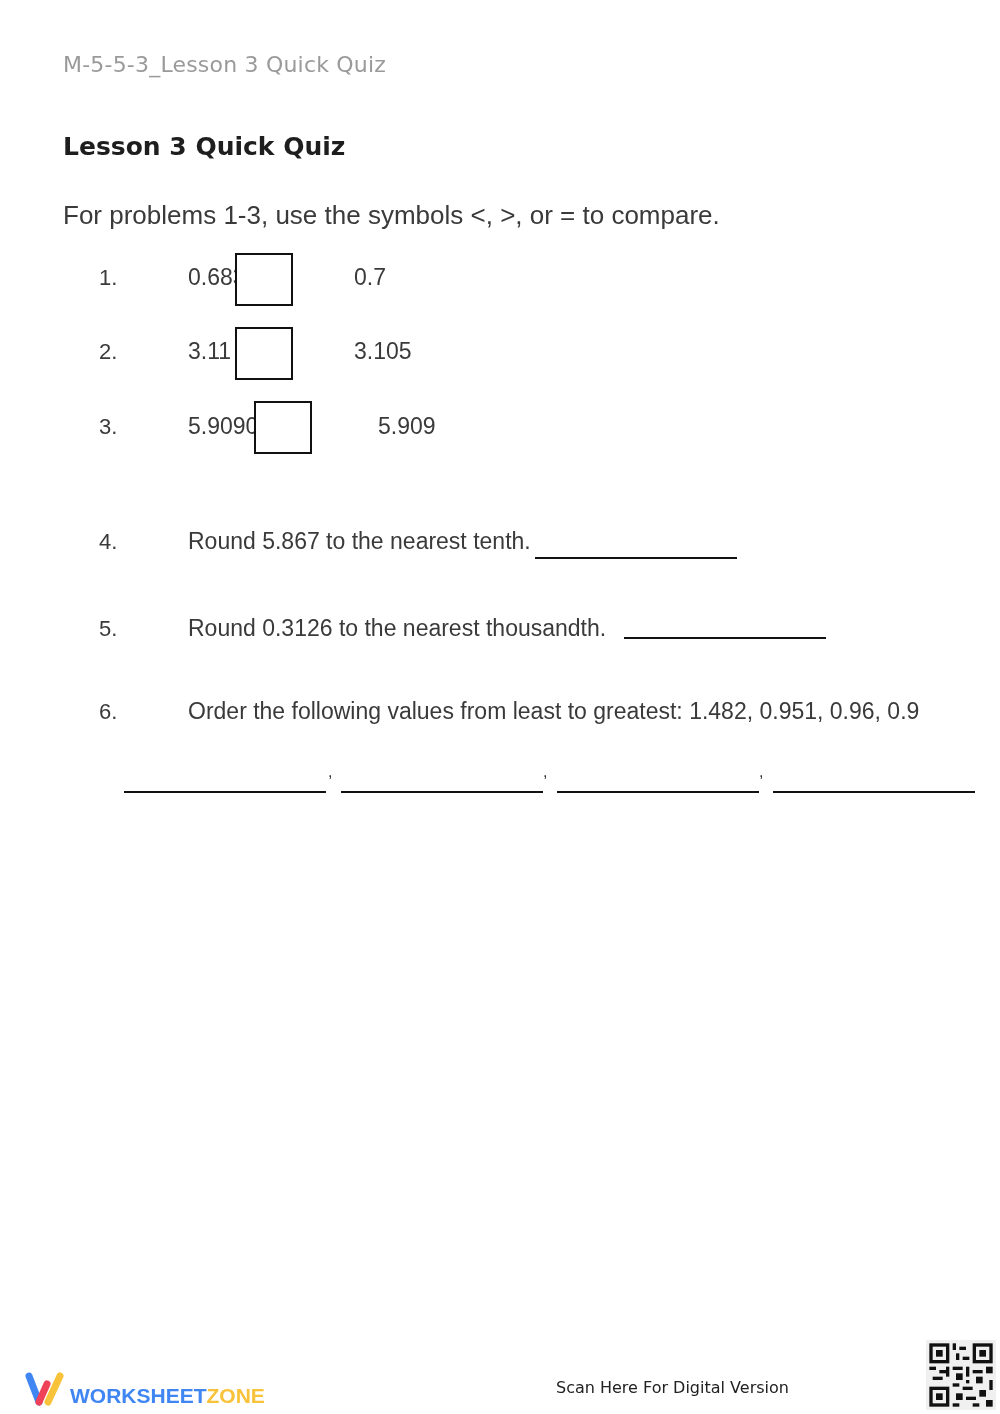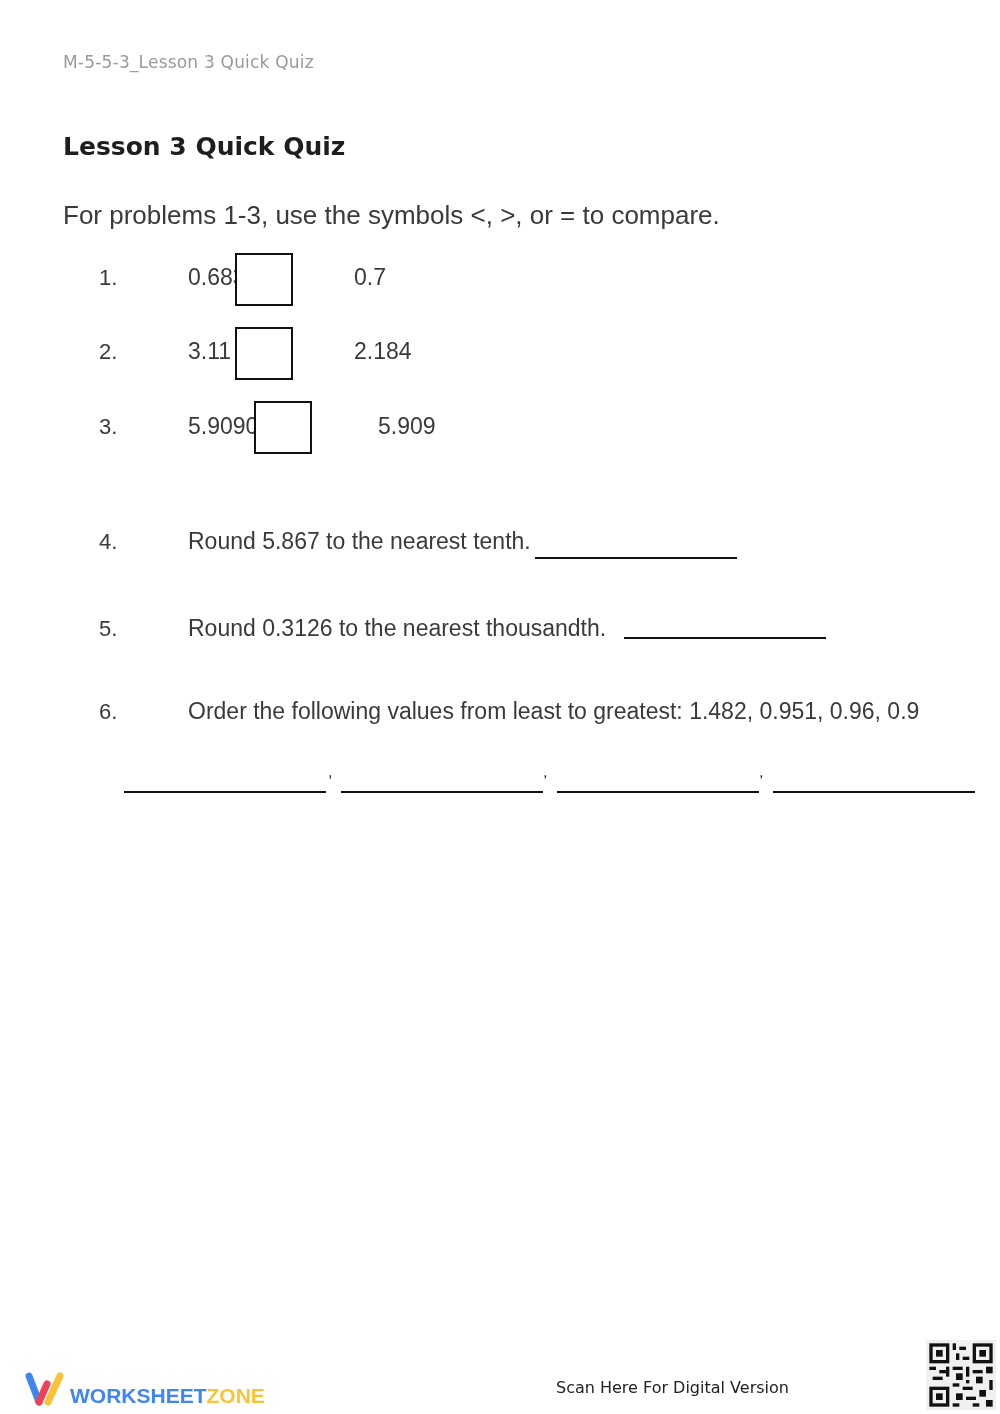--- a/index.html
+++ b/index.html
@@ -1,19 +1,19 @@
 <!DOCTYPE html>
 <html><head>
 <meta charset="utf-8">
 <style>
   html, body { margin: 0; padding: 0; background: #ffffff; }
   body { width: 1000px; height: 1414px; position: relative; overflow: hidden;
          font-family: "DejaVu Sans", "Liberation Sans", sans-serif; color: #333; }
   .abs { position: absolute; white-space: nowrap; }
-  .doc-id { left: 63px; top: 52px; font-size: 17px; color: #9a9a9a; letter-spacing: 0.2px; }
+  .doc-id { left: 63px; top: 52px; font-size: 22px; color: #9a9a9a; letter-spacing: 0.2px; }
   .title { left: 63px; top: 132px; font-size: 25px; font-weight: bold; color: #1e1e1e; }
   .instr { left: 63px; top: 200px; font-size: 26px; color: #3a3a3a; font-family: "Liberation Sans", sans-serif; }
   .qtext { font-size: 23px; color: #3a3a3a; font-family: "Liberation Sans", sans-serif; margin-left: 38px; }
   .num { font-size: 22px; color: #3a3a3a; font-family: "Liberation Sans", sans-serif; }
   .box { position: absolute; border: 2px solid #111; box-sizing: border-box; width: 58px; height: 53px; background: #fff; }
   .blank { position: absolute; height: 0; border-top: 2.5px solid #111; }
   .comma { position: absolute; font-size: 16px; color: #333; font-family: "Liberation Sans", sans-serif; }
   .logo { left: 24px; top: 1372px; display: flex; align-items: flex-end; }
   .logo-text { font-family: "Liberation Sans", sans-serif; font-weight: bold; font-size: 21px; margin-left: 6px; }
   .logo-text .blue { color: #3f86f2; }
@@ -32,21 +32,21 @@
   <span class="abs num" style="left:99px; top:265px;">1.</span>
   <span class="abs qtext" style="left:150px; top:264px;">0.683</span>
   <div class="box" style="left:235px; top:253px;"></div>
   <span class="abs qtext" style="left:316px; top:264px;">0.7</span>
 </div>
 
 <div>
   <span class="abs num" style="left:99px; top:339px;">2.</span>
   <span class="abs qtext" style="left:150px; top:338px;">3.11</span>
   <div class="box" style="left:235px; top:327px;"></div>
-  <span class="abs qtext" style="left:316px; top:338px;">2.184</span>
+  <span class="abs qtext" style="left:316px; top:338px;">3.105</span>
 </div>
 
 <div>
   <span class="abs num" style="left:99px; top:414px;">3.</span>
   <span class="abs qtext" style="left:150px; top:413px;">5.9090</span>
   <div class="box" style="left:254px; top:401px;"></div>
   <span class="abs qtext" style="left:340px; top:413px;">5.909</span>
 </div>
 
 <div>

